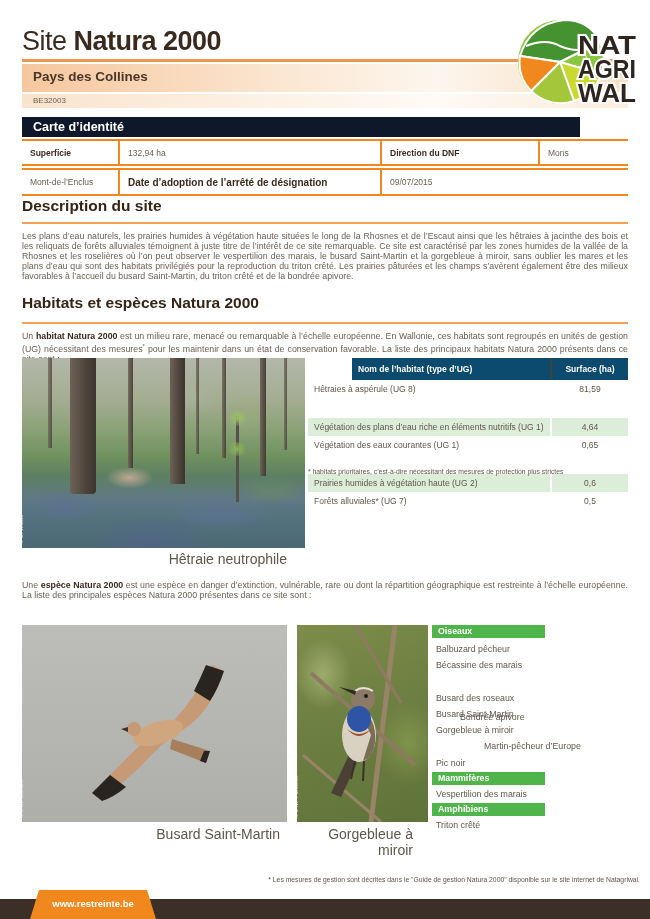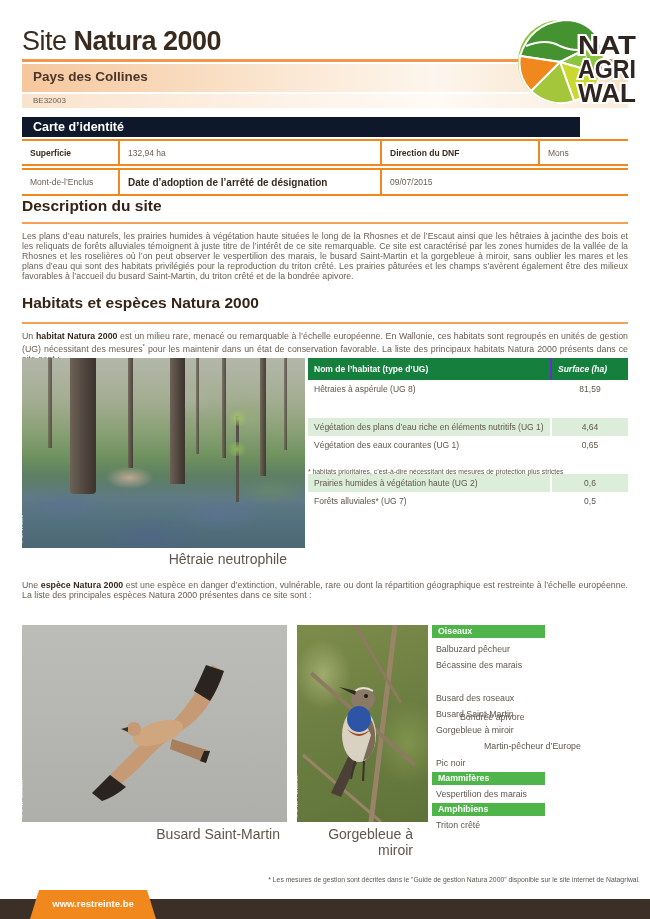--- a/index.html
+++ b/index.html
@@ -30,23 +30,23 @@
 
   
   .h2{position:absolute;left:22px;font-size:15.5px;font-weight:700;color:#352517;}
   .rule{position:absolute;left:22px;width:606px;height:2px;background:#f2a155;}
   .para{position:absolute;left:22px;width:606px;font-size:8.8px;line-height:10px;color:#6a5e52;text-align:justify;}
   .para b{color:#3a2a1e;}
   .para sup{font-size:6px;}
 
   
   .htable{position:absolute;left:308px;top:358px;width:320px;font-size:8.5px;color:#5f564c;}
-  .hhead{display:grid;grid-template-columns:1fr 78px;background:#15803d;color:#fff;font-weight:700;}
+  .hhead{display:grid;grid-template-columns:1fr 78px;background:#0c4a6e;color:#fff;font-weight:700;margin-left:44px;}
   .hhead div{padding:6px 6px;}
-  .hhead div + div{border-left:2px solid #6d28d9;font-style:italic;}
+  .hhead div + div{border-left:2px solid #404040;text-align:center;}
   .hrow{display:grid;grid-template-columns:1fr 78px;}
   .hrow div{padding:4px 6px;}
   .hrow div + div{border-left:2px solid #fff;text-align:center;}
   .hrow.alt{background:#dceeda;margin-top:20px;}
   .hfoot{position:absolute;left:308px;top:468px;width:320px;font-size:6.8px;color:#5f564c;}
 
   
   .photo{position:absolute;overflow:hidden;}
   .caption{position:absolute;font-size:14px;color:#5f564c;text-align:right;}
   .credit{position:absolute;left:2px;bottom:4px;font-size:6px;color:rgba(255,255,255,.8);

